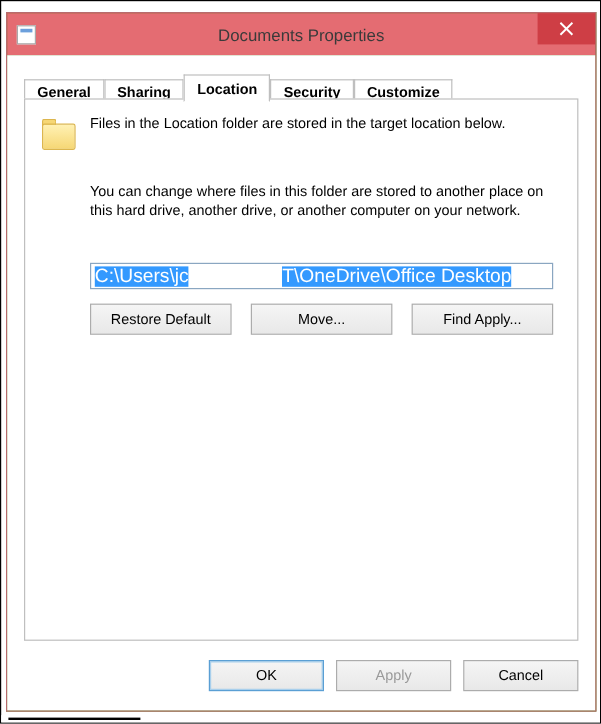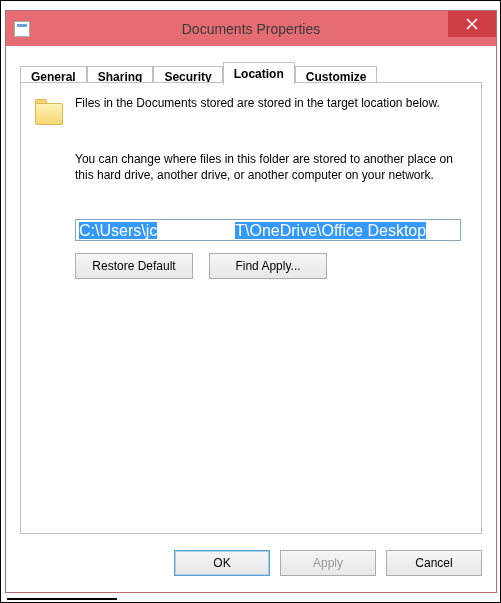--- a/index.html
+++ b/index.html
@@ -64,41 +64,42 @@
           <line x1="11" y1="1" x2="1" y2="11" stroke="#fff" stroke-width="1.6"></line>
         </svg>
       </div>
     </div>
 
     <div class="client">
 
       <div class="tabstrip">
         <div class="tab inactive">General</div>
         <div class="tab inactive">Sharing</div>
+        <div class="tab active">Location</div>
         <div class="tab inactive">Security</div>
-        <div class="tab active">Location</div>
         <div class="tab inactive">Customize</div>
       </div>
 
       <div class="tabpanel">
 
         <div class="foldericon">
           <div class="tab"></div>
           <div class="back"></div>
         </div>
 
-        <div class="desc1">Files in the Documents stored are stored in the target location below.</div>
+        <div class="desc1">Files in the Location folder are stored in the target location below.</div>
         <div class="desc2">You can change where files in this folder are stored to another place on this hard drive, another drive, or another computer on your network.</div>
 
         <div class="pathbox">
           <span class="sel">C:\Users\jc</span><span class="sel gap"></span><span class="sel">T\OneDrive\Office Desktop</span>
         </div>
 
         <div class="btnrow">
           <div class="btn">Restore Default</div>
+          <div class="btn">Move...</div>
           <div class="btn">Find Apply...</div>
         </div>
 
       </div>
 
       <div class="bottomrow">
         <div class="btn focus">OK</div>
         <div class="btn disabled">Apply</div>
         <div class="btn">Cancel</div>
       </div>

